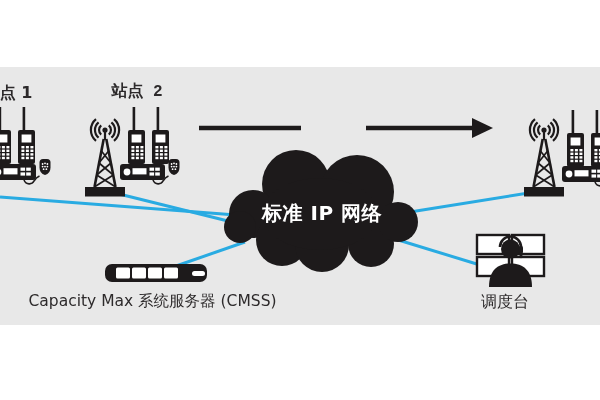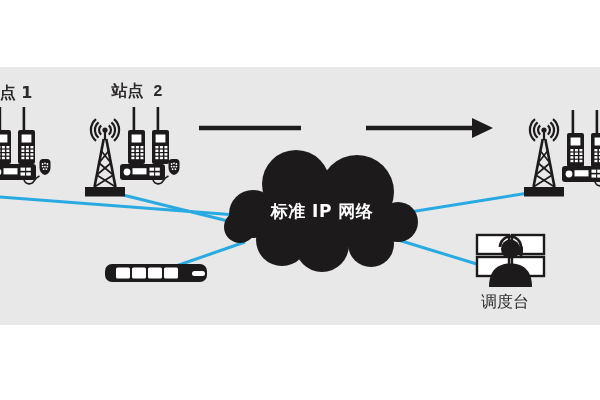--- a/index.html
+++ b/index.html
@@ -23,21 +23,21 @@
   .cable{stroke:#1d1a1b;stroke-width:1.6;fill:none;}
   
   .lbl{
     position:absolute;color:#2d2a2b;text-align:center;white-space:nowrap;
     font-size:16px;font-weight:600;line-height:1.1;
   }
   .lbl-site1{left:-24px;top:84px;width:64px;}
   .lbl-site2{left:105px;top:84px;width:64px;font-family:Liberation Mono, monospace;}
   .lbl-site15{left:519px;top:84px;width:72px;}
   .lbl-arrow{left:301px;top:115px;width:66px;font-size:18px;font-weight:700;}
-  .lbl-cloud{left:240px;top:202px;width:164px;color:#ffffff;font-size:17px;font-weight:700;letter-spacing:.5px;}
+  .lbl-cloud{left:240px;top:202px;width:164px;color:#ffffff;font-size:20px;font-weight:700;letter-spacing:.5px;}
   .lbl-cmss{left:10px;top:293px;width:285px;font-size:15.5px;font-weight:500;}
   .lbl-dispatch{left:453px;top:293px;width:104px;font-weight:500;}
 </style>
 </head>
 <body>
 
 <div class="stage">
   <div class="gray-band"></div>
 
   <svg class="gfx" width="600" height="400" viewBox="0 0 600 400">
@@ -168,14 +168,15 @@
       <circle class="ink" cx="34.5" cy="15" r="9.5"></circle>
       <path class="tower-stroke" style="stroke-width:2.6" d="M24,13 A10.5,10.5 0 0 1 45,13"></path>
       <rect class="ink" x="42.5" y="12" width="4.5" height="7.5" rx="1.5"></rect>
       <circle class="ink" cx="45" cy="22.5" r="1.8"></circle>
     </g>
   </svg>
 
   <div class="lbl lbl-site1">站点 1</div>
   <div class="lbl lbl-site2">站点 2</div>
   <div class="lbl lbl-cloud">标准 IP 网络</div>
+  <div class="lbl lbl-cmss">Capacity Max 系统服务器 (CMSS)</div>
   <div class="lbl lbl-dispatch">调度台</div>
 </div>
 
 </body></html>

